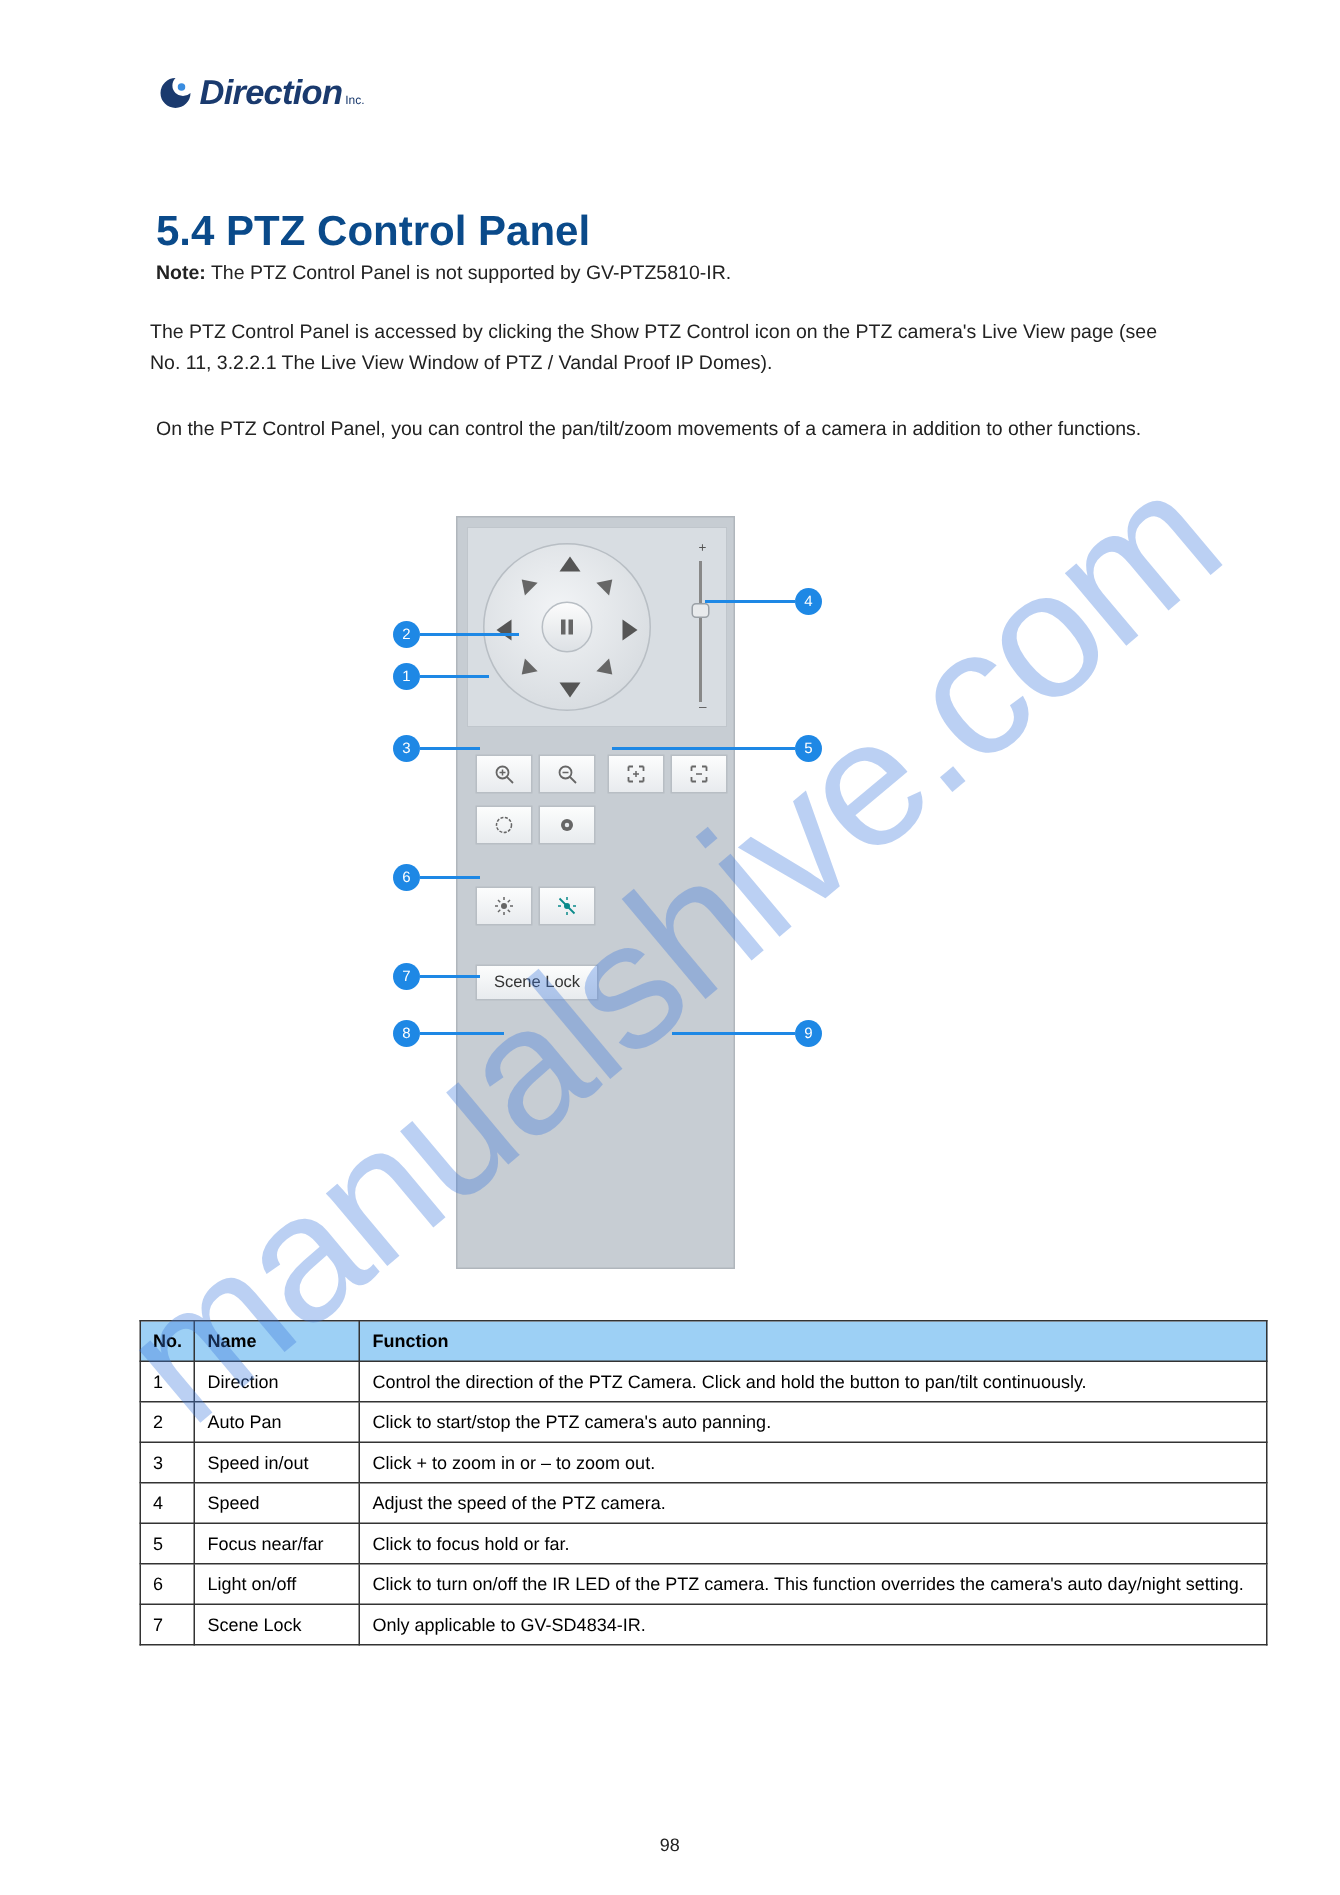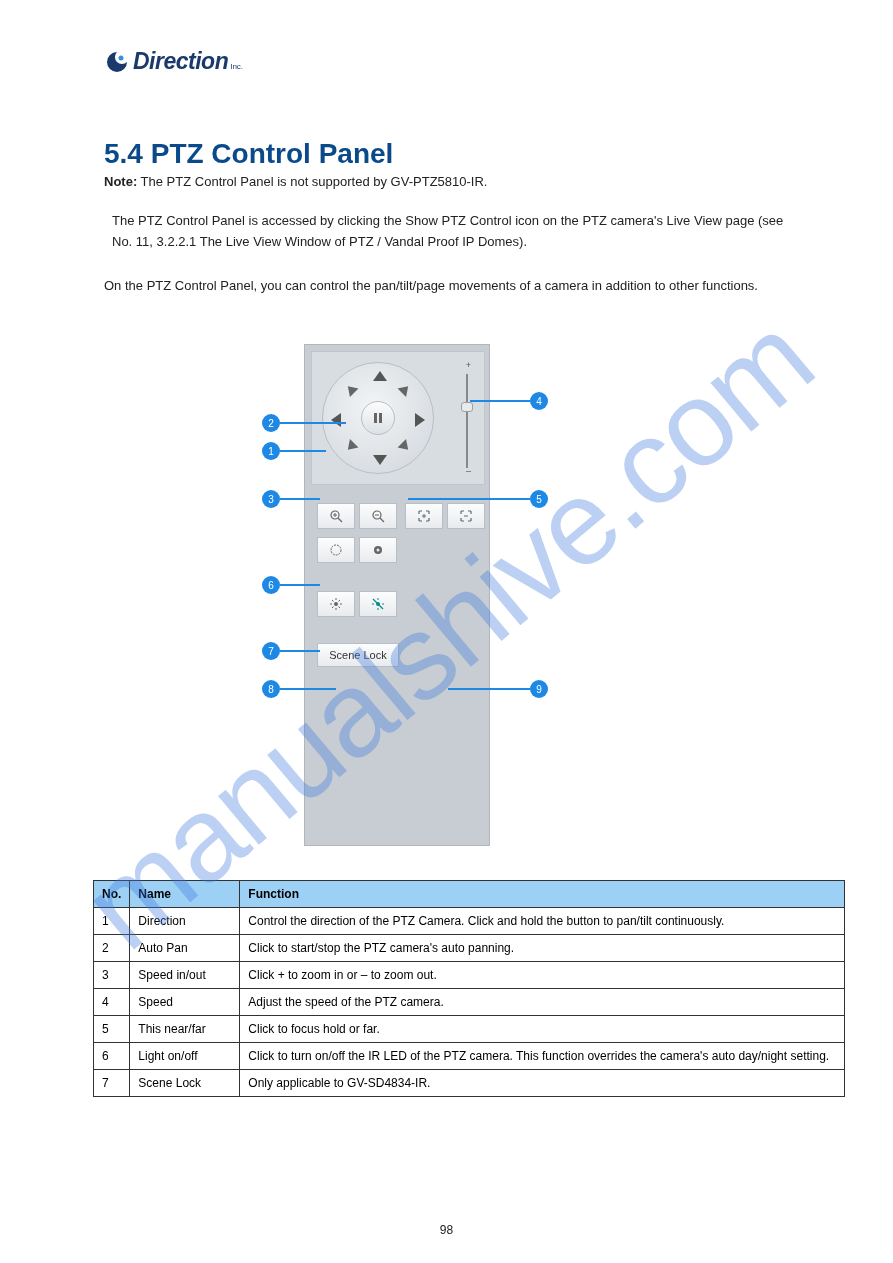--- a/index.html
+++ b/index.html
@@ -63,21 +63,21 @@
   .section-note {
     position: absolute;
     left: 104px;
     top: 174px;
     font-size: 13px;
     color: #222;
   }
   .section-note b { font-weight: bold; }
   .intro-text {
     position: absolute;
-    left: 112px;
+    left: 100px;
     top: 210px;
     right: 104px;
     font-size: 13px;
     line-height: 1.65;
     color: #222;
   }
   .intro-overlap {
     position: absolute;
     left: 104px;
     top: 276px;
@@ -310,21 +310,21 @@
 </div>
 
 <h2 class="section-heading">5.4  PTZ Control Panel</h2>
 
 <p class="section-note">
   <b>Note:</b>
   <span>The PTZ Control Panel is not supported by GV-PTZ5810-IR.</span>
 </p>
 
 <p class="intro-text">The PTZ Control Panel is accessed by clicking the Show PTZ Control icon on the PTZ camera's Live View page (see No. 11, 3.2.2.1 The Live View Window of PTZ / Vandal Proof IP Domes).</p>
-<p class="intro-overlap">On the PTZ Control Panel, you can control the pan/tilt/page movements of a camera in addition to other functions.</p>
+<p class="intro-overlap">On the PTZ Control Panel, you can control the pan/tilt/zoom movements of a camera in addition to other functions.</p>
 
 <div class="figure-wrap">
 
   <div class="callout-dot" style="left:10px; top:74px">2</div>
   <div class="callout-dot" style="left:10px; top:102px">1</div>
   <div class="callout-dot" style="left:10px; top:150px">3</div>
   <div class="callout-dot" style="left:10px; top:236px">6</div>
   <div class="callout-dot" style="left:10px; top:302px">7</div>
   <div class="callout-dot" style="left:10px; top:340px">8</div>
 
@@ -471,21 +471,21 @@
         <td class="nm">Speed in/out</td>
         <td>Click + to zoom in or – to zoom out.</td>
       </tr>
       <tr>
         <td class="n">4</td>
         <td class="nm">Speed</td>
         <td>Adjust the speed of the PTZ camera.</td>
       </tr>
       <tr>
         <td class="n">5</td>
-        <td class="nm">This near/far</td>
+        <td class="nm">Focus near/far</td>
         <td>Click to focus hold or far.</td>
       </tr>
       <tr>
         <td class="n">6</td>
         <td class="nm">Light on/off</td>
         <td>Click to turn on/off the IR LED of the PTZ camera. This function overrides the camera's auto day/night setting.</td>
       </tr>
       <tr>
         <td class="n">7</td>
         <td class="nm">Scene Lock</td>

